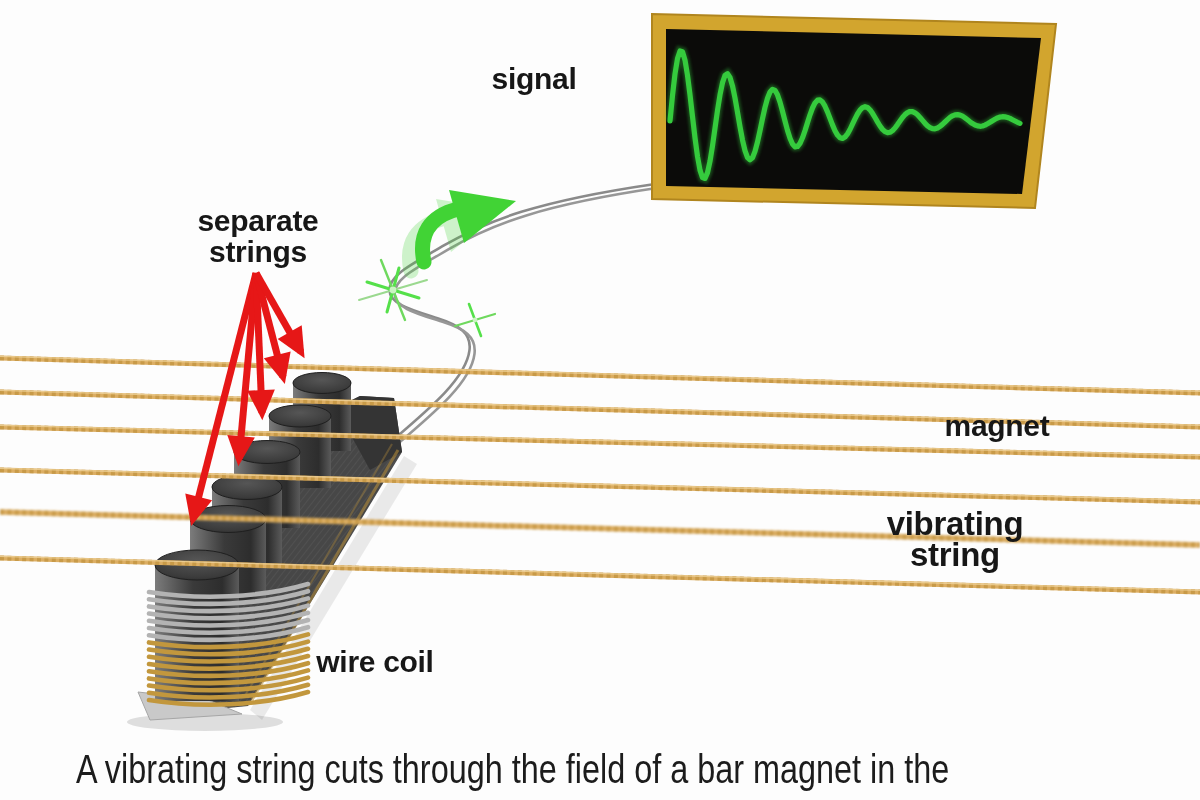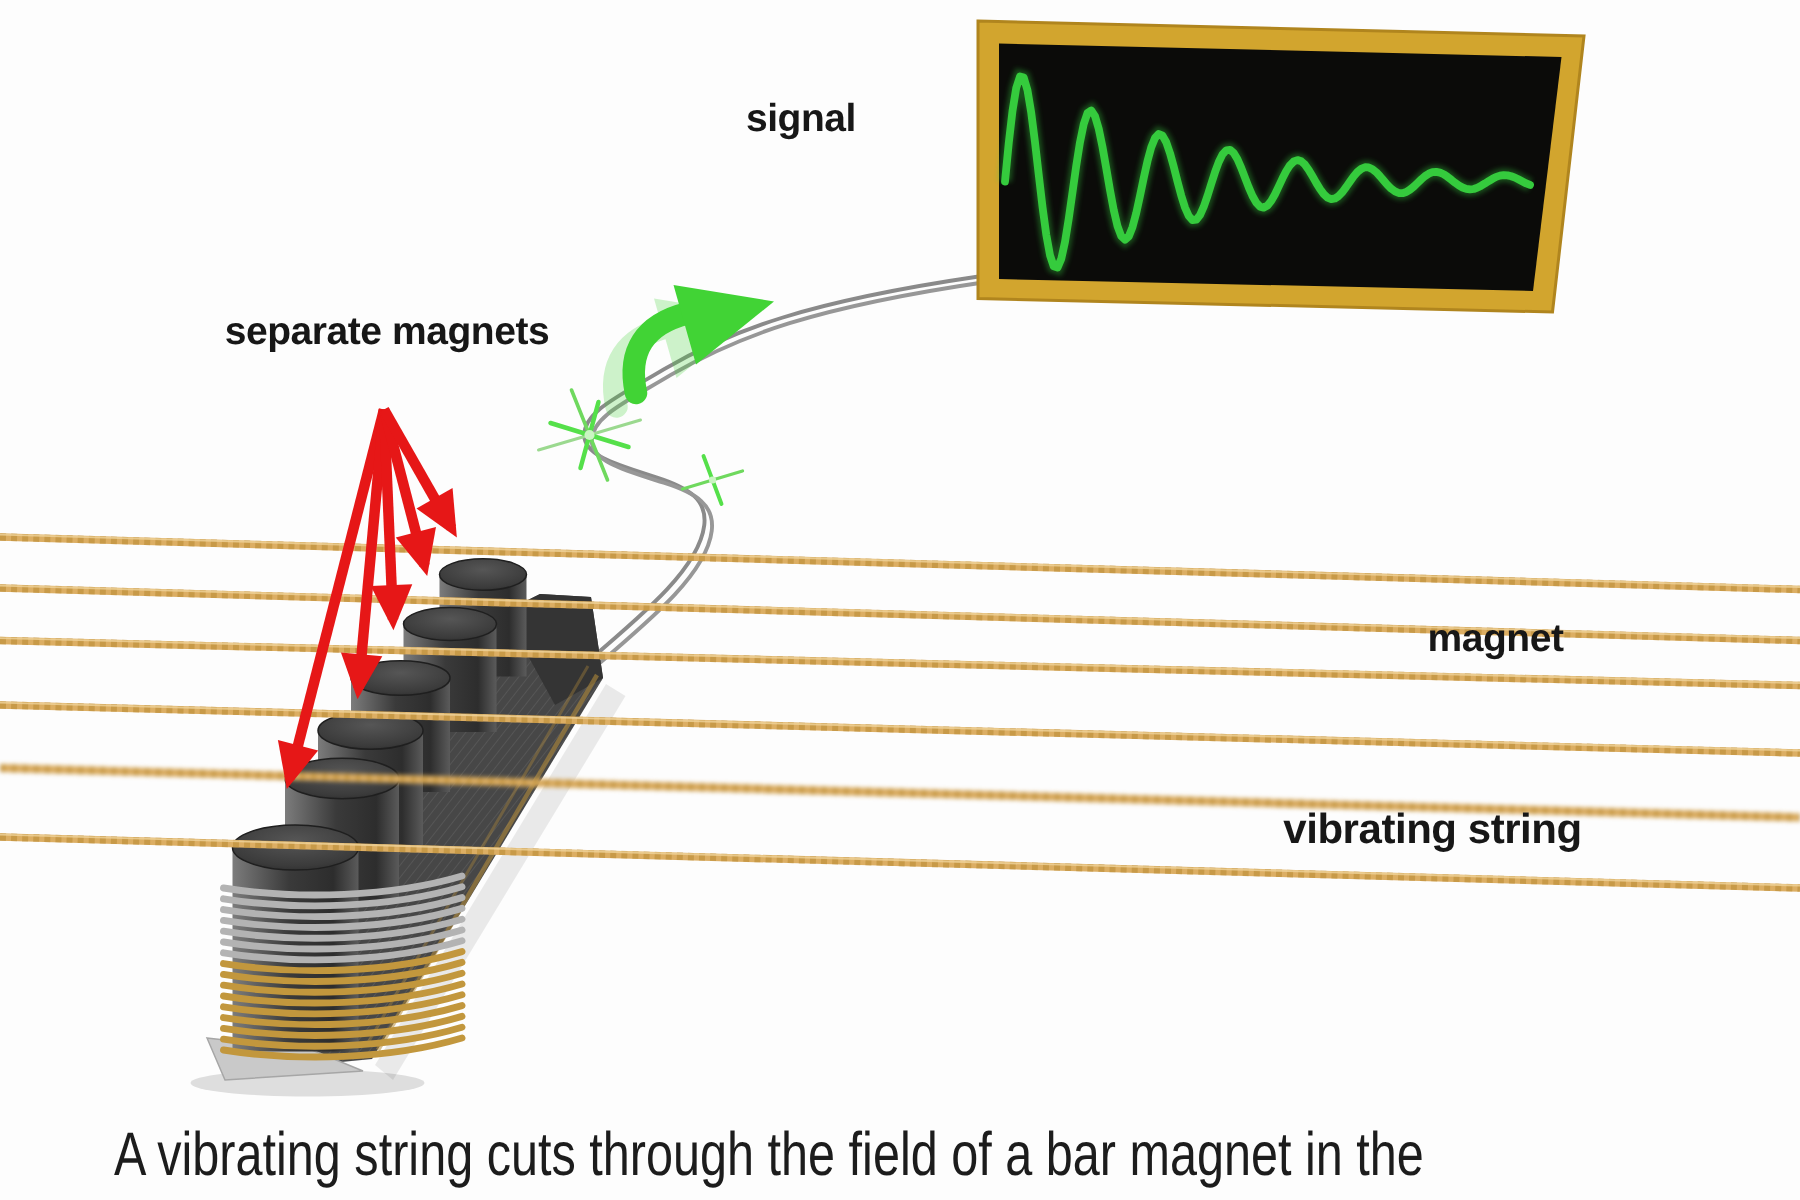--- a/index.html
+++ b/index.html
@@ -5,21 +5,21 @@
   html,body{margin:0;padding:0;background:#e8e8e8;}
   .stage{
     position:relative;width:1200px;height:800px;overflow:hidden;
     background:#fdfdfd;
     font-family:"Liberation Sans", sans-serif;
   }
   .stage svg{position:absolute;left:0;top:0;}
   .lbl{
     position:absolute;
     font-weight:bold;
-    font-size:26px;
+    font-size:30px;
     line-height:31px;
     color:#171717;
     letter-spacing:-0.3px;
     text-align:center;
     white-space:pre-line;
   }
   .caption{
     position:absolute;
     left:76px;top:746px;
     font-size:41px;
@@ -191,18 +191,19 @@
   <g stroke="#e61717" stroke-width="7" fill="none">
     <line x1="256" y1="273" x2="193" y2="519" marker-end="url(#redHead)"></line>
     <line x1="256" y1="273" x2="239" y2="459" marker-end="url(#redHead)"></line>
     <line x1="256" y1="273" x2="262" y2="413" marker-end="url(#redHead)"></line>
     <line x1="256" y1="273" x2="283" y2="377" marker-end="url(#redHead)"></line>
     <line x1="256" y1="273" x2="301" y2="352" marker-end="url(#redHead)"></line>
   </g>
 </svg>
 
 <div class="lbl" style="left:488px;top:63px;width:92px;">signal</div>
-<div class="lbl" style="left:145px;top:205px;width:226px;">separate magnets</div>
+<div class="lbl" style="left:145px;top:205px;width:226px;">separate strings</div>
 <div class="lbl" style="left:939px;top:410px;width:116px;">magnet</div>
-<div class="lbl" style="left:843px;top:537px;width:224px;font-size:28px;">vibrating string</div>
+<div class="lbl" style="left:843px;top:508px;width:224px;font-size:33px;">vibrating string</div>
+<div class="lbl" style="left:309px;top:646px;width:132px;">wire coil</div>
 <div class="caption">A vibrating string cuts through the field of a bar magnet in the</div>
 
 </div>
 
 </body></html>

